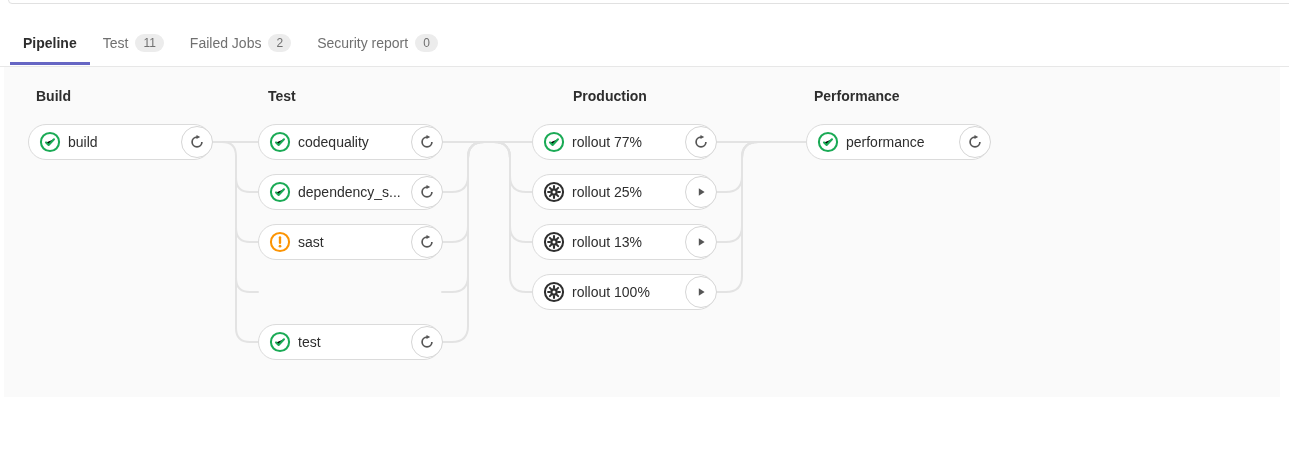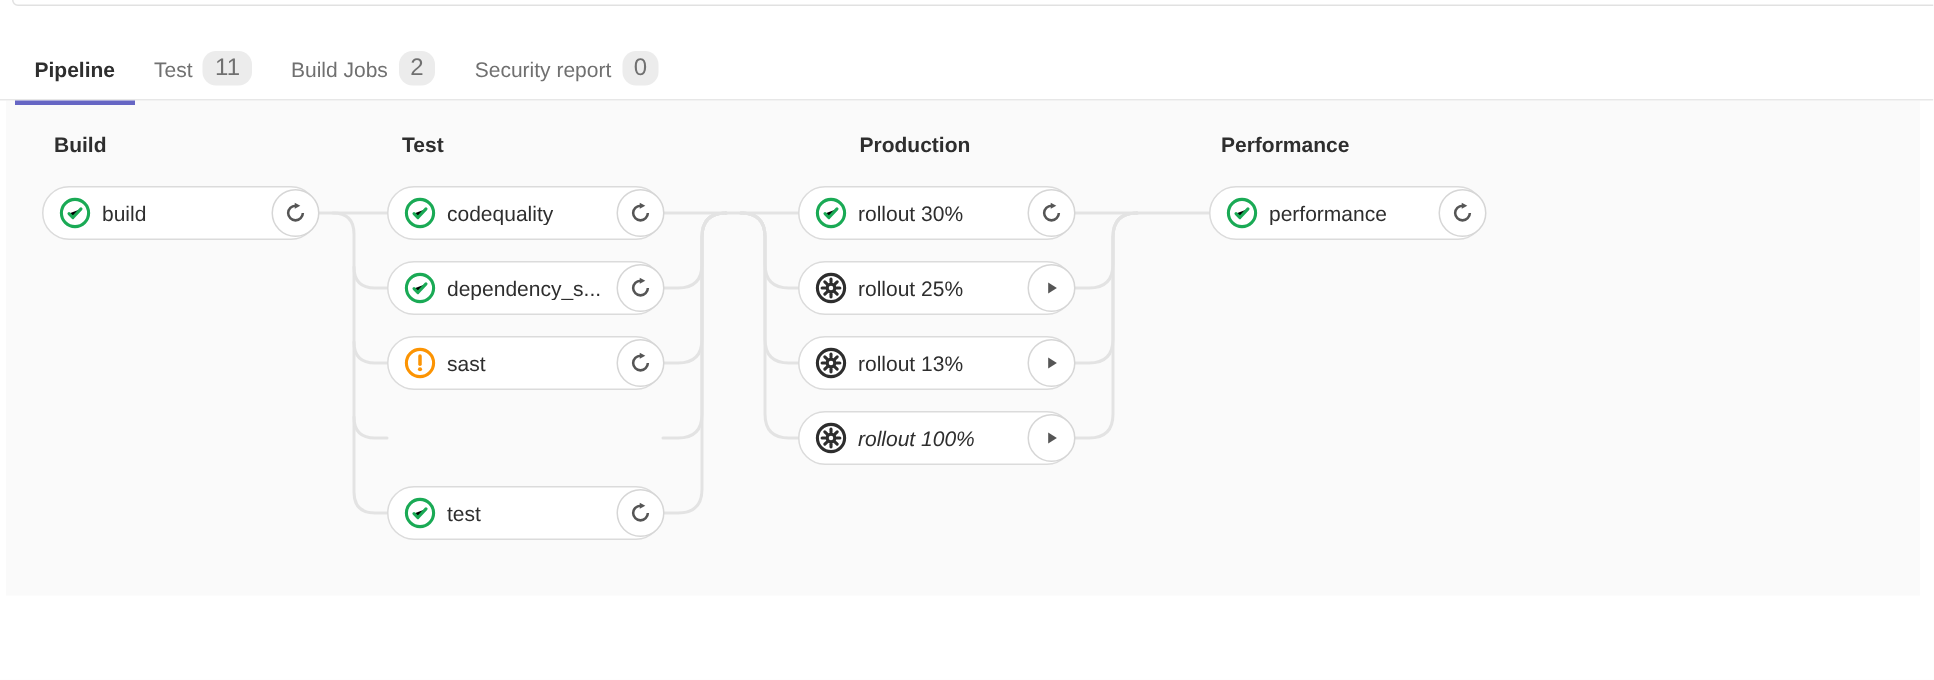--- a/index.html
+++ b/index.html
@@ -9,21 +9,21 @@
 
   
   .top-sliver { position:absolute; left:8px; top:-34px; width:1400px; height:38px;
     border:1px solid #e1e1e1; border-radius:4px; background:#fff; }
 
   
   .tabs { position:absolute; left:10px; top:27px; display:flex; z-index:3; }
   .tab { display:flex; align-items:center; gap:7px; padding:7px 13px 10px 13px;
     font-size:14px; color:#707070; border-bottom:3px solid transparent; cursor:pointer; }
   .tab.active { color:#2e2e2e; font-weight:700; border-bottom-color:#6666c4; }
-  .badge { background:#ececec; color:#707070; font-size:16px; font-weight:400;
+  .badge { background:#ececec; color:#707070; font-size:12px; font-weight:400;
     border-radius:9px; padding:2px 8px; line-height:1.2; }
   .tabbar-divider { position:absolute; left:0; top:66px; width:1289px; height:1px;
     background:#e7e7e7; z-index:1; }
 
   
   .graph-bg { position:absolute; left:4px; top:67px; width:1276px; height:330px;
     background:#fafafa; z-index:0; }
   .connectors { position:absolute; left:0; top:0; width:1289px; height:453px; z-index:1; }
   .stage-header { position:absolute; font-size:14px; font-weight:700; color:#2e2e2e; z-index:2; }
 
@@ -48,21 +48,21 @@
 
   <div class="tabs">
     <div class="tab active">
       <span>Pipeline</span>
     </div>
     <div class="tab">
       <span>Test</span>
       <span class="badge">11</span>
     </div>
     <div class="tab">
-      <span>Build Jobs</span>
+      <span>Failed Jobs</span>
       <span class="badge">2</span>
     </div>
     <div class="tab">
       <span>Security report</span>
       <span class="badge">0</span>
     </div>
   </div>
   <div class="tabbar-divider"></div>
 
   <div class="graph-bg"></div>
@@ -165,21 +165,21 @@
         <path d="M 7.5 1.1 L 11.2 3.1 L 7.5 5.1 Z" fill="#555"></path>
       </svg>
     </button>
   </div>
 
   <div class="pill" style="left:532px; top:124px;">
     <svg class="status-icon" viewBox="0 0 16 16">
       <circle cx="8" cy="8" r="6.6" fill="#fff" stroke="#1aaa55" stroke-width="1.5"></circle>
       <path d="M5.1 8.3 L7 10.2 L10.9 6" stroke="#1aaa55" stroke-width="1.5" stroke-linecap="round" stroke-linejoin="round"></path>
     </svg>
-    <span class="job-label">rollout 30%</span>
+    <span class="job-label">rollout 77%</span>
     <button class="action-btn">
       <svg width="16" height="16" viewBox="0 0 16 16">
         <path d="M 12.9 8 A 4.9 4.9 0 1 1 8 3.1" fill="none" stroke="#555" stroke-width="1.7"></path>
         <path d="M 7.5 1.1 L 11.2 3.1 L 7.5 5.1 Z" fill="#555"></path>
       </svg>
     </button>
   </div>
 
   <div class="pill" style="left:532px; top:174px;">
     <svg class="status-icon" viewBox="0 0 16 16">
@@ -220,21 +220,21 @@
       </g>
     </svg>
     <span class="job-label">rollout 13%</span>
     <button class="action-btn">
       <svg width="16" height="16" viewBox="0 0 16 16">
         <path d="M5.8 4.3 L11.6 8 L5.8 11.7 Z" fill="#555"></path>
       </svg>
     </button>
   </div>
 
-  <div class="pill" style="left:532px; top:274px;font-style:italic;">
+  <div class="pill" style="left:532px; top:274px;">
     <svg class="status-icon" viewBox="0 0 16 16">
       <circle cx="8" cy="8" r="6.6" fill="#fff" stroke="#2e2e2e" stroke-width="1.5"></circle>
       <circle cx="8" cy="8" r="1.9" fill="none" stroke="#2e2e2e" stroke-width="1.6"></circle>
       <g stroke="#2e2e2e" stroke-width="1.5" stroke-linecap="round">
         <path d="M8 3.7 V 5"></path>
           <path d="M8 11 V 12.3"></path>
           <path d="M3.7 8 H 5"></path>
           <path d="M11 8 H 12.3"></path>
         <path d="M5 5 L 5.9 5.9"></path>
           <path d="M10.1 10.1 L 11 11"></path>

